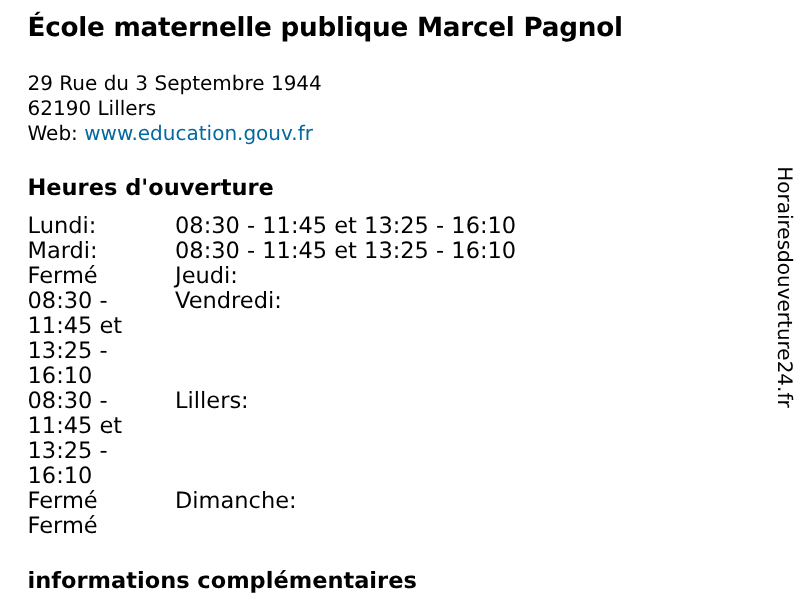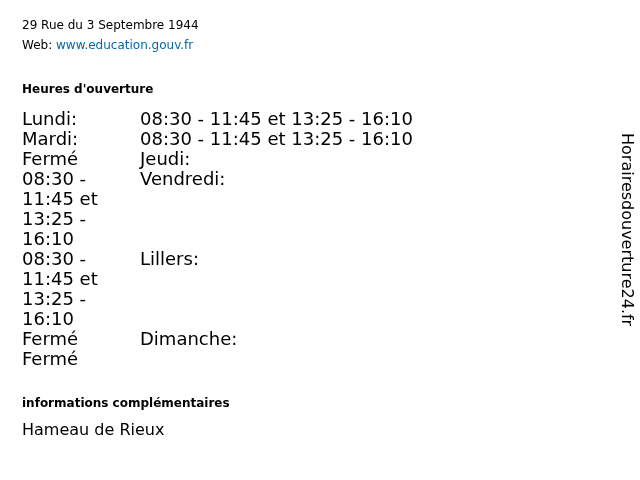--- a/index.html
+++ b/index.html
@@ -17,26 +17,26 @@
     padding: 8px 40px 0 22px;
   }
   .page-title {
     font-size: 21px;
     line-height: 28px;
     font-weight: bold;
     margin: 0;
     letter-spacing: -0.2px;
   }
   .address-block {
-    margin-top: 7px;
-    font-size: 12px;
+    margin-top: 21px;
+    font-size: 16px;
     line-height: 20px;
   }
   .section-heading {
-    font-size: 12px;
+    font-size: 18px;
     line-height: 20px;
     font-weight: bold;
     margin: 24px 0 0 0;
   }
   .section-heading.second {
   }
   .hours-table {
     margin-top: 10px;
     font-size: 18px;
     line-height: 20px;
@@ -60,23 +60,25 @@
     font-size: 16px;
     line-height: 18px;
     white-space: nowrap;
   }
 </style>
 </head>
 <body>
 
 <main class="content">
 
+  <h1 class="page-title">École maternelle publique Marcel Pagnol</h1>
 
   <div class="address-block">
     <div>29 Rue du 3 Septembre 1944</div>
+    <div>62190 Lillers</div>
     <div>
       <span>Web:</span>
       <a href="#" class="web-link">www.education.gouv.fr</a>
     </div>
   </div>
 
   <h2 class="section-heading">Heures d'ouverture</h2>
 
   <div class="hours-table">
     <div>Lundi:</div>

